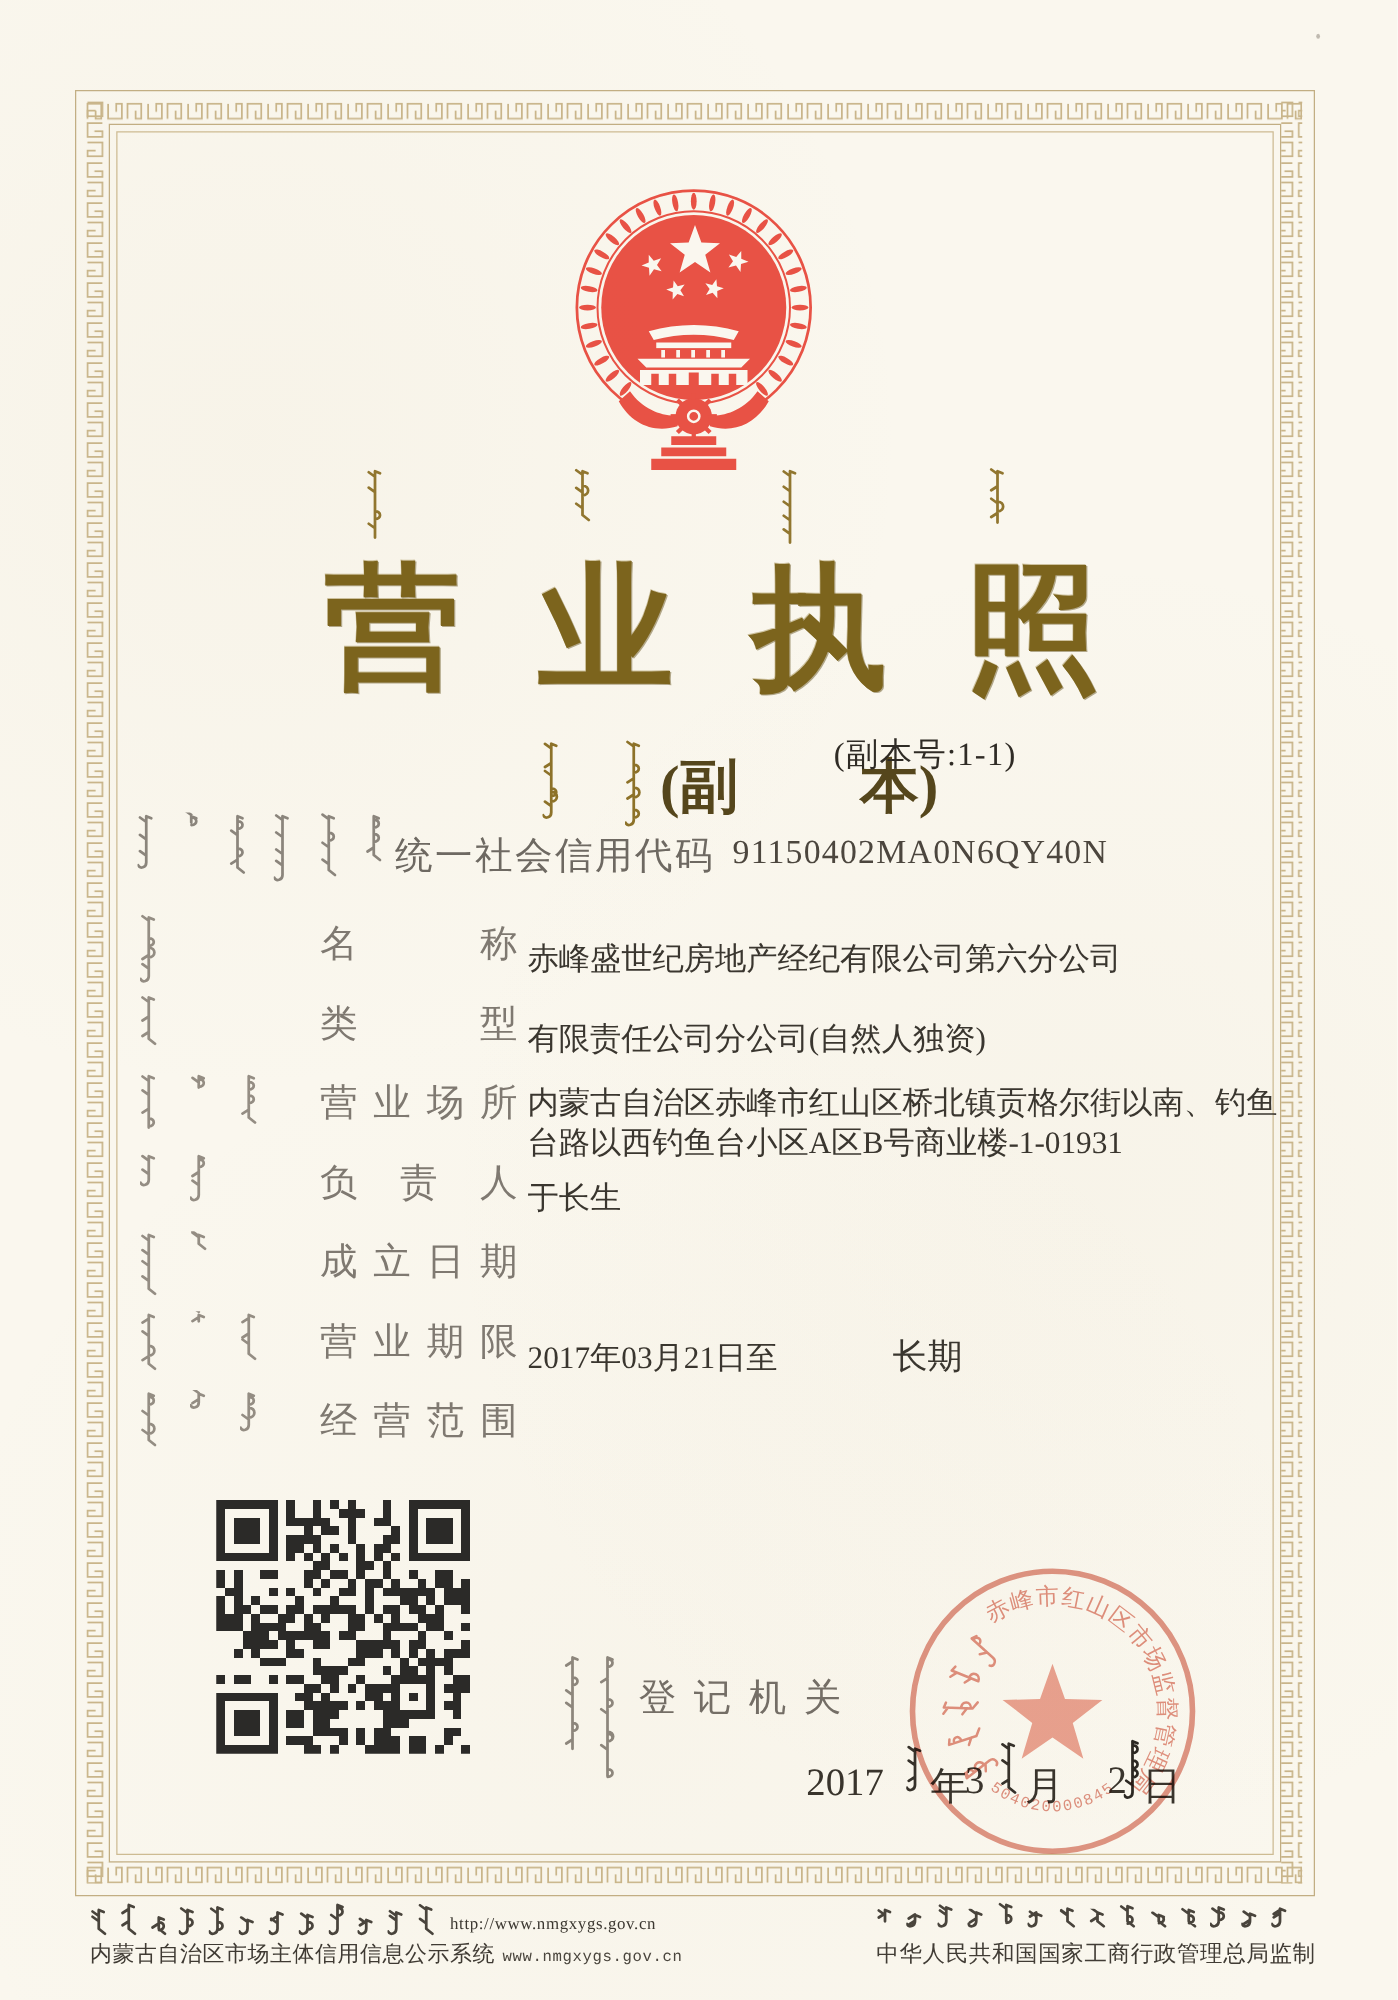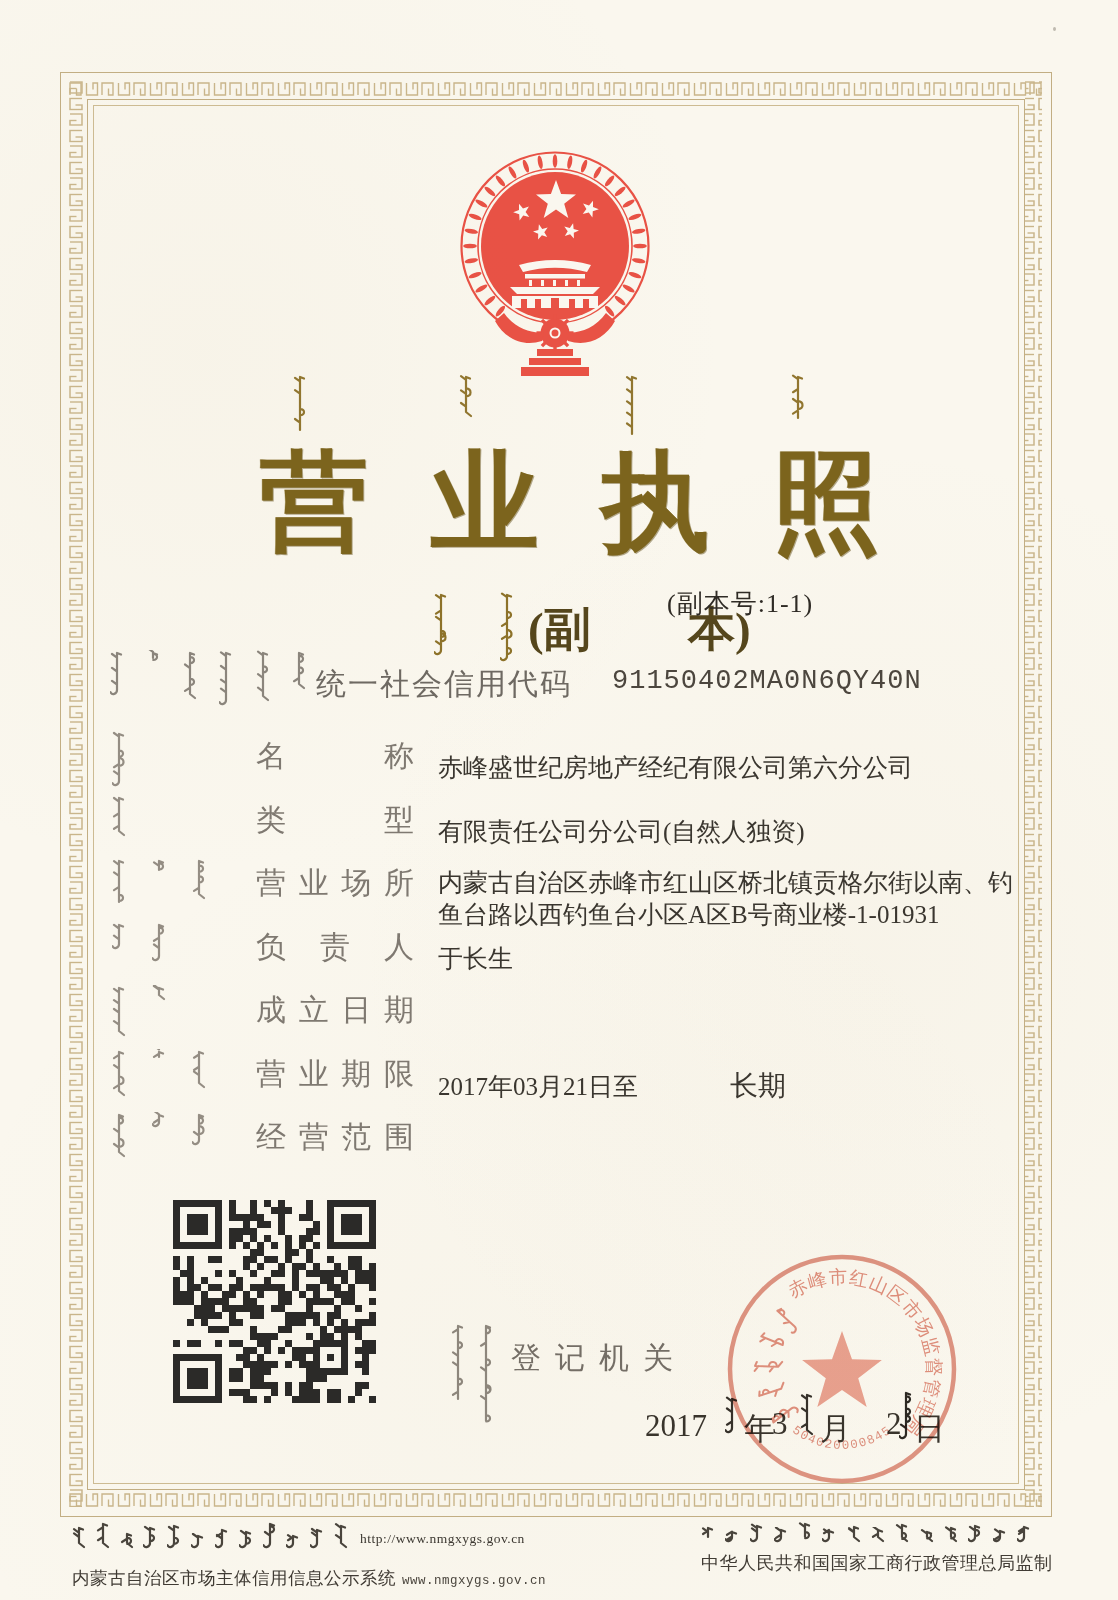--- a/index.html
+++ b/index.html
@@ -30,27 +30,27 @@
     color:#7c641d;text-shadow:1px 1px 0 rgba(90,70,15,.45), -0.5px -0.5px 0 rgba(140,115,40,.4);}
   
   .sub-open,.sub-close{position:absolute;top:598px;font-size:47px;font-weight:600;color:#55461c;}
   .sub-open{left:528px;}
   .sub-close{left:688px;}
   .copy-no{position:absolute;left:667px;top:586px;font-size:26px;color:#2f2b25;letter-spacing:1px;}
   
   .credit{position:absolute;left:110px;top:650px;display:flex;align-items:flex-start;}
   .credit .mong{width:196px;justify-content:space-between;color:#8b857c;}
   .credit-label{margin-left:10px;margin-top:14px;font-size:30px;letter-spacing:2px;color:#6e6962;}
-  .credit-value{margin-left:40px;margin-top:16px;font-size:27px;letter-spacing:1px;color:#4c463e;font-family:Liberation Mono, monospace;}
+  .credit-value{margin-left:14px;margin-top:16px;font-size:27px;letter-spacing:1px;color:#4c463e;}
   
   .fields{position:absolute;left:108px;top:740px;width:920px;}
   .field-row{display:flex;height:63.5px;overflow:visible;}
   .f-mongol{width:144px;padding-left:4px;display:flex;gap:26px;align-items:flex-start;color:#948d83;margin-top:-9px;flex-shrink:0;}
   .f-label{width:158px;display:flex;justify-content:space-between;font-size:30px;color:#7f7971;flex-shrink:0;line-height:32px;}
-  .f-value{margin-left:24px;width:600px;font-size:25px;color:#3a362f;line-height:32px;padding-top:12px;}
+  .f-value{margin-left:8px;width:600px;font-size:25px;color:#3a362f;line-height:32px;padding-top:12px;}
   .row-place .f-value{padding-top:0;}
   .row-scope .f-value{padding-top:9px;font-size:24px;line-height:31px;}
   .long-term{margin-left:92px;font-size:28px;}
   .scope-mark{margin-left:8px;font-weight:bold;color:#15130f;font-size:25px;}
   
   .qr{position:absolute;left:173px;top:1200px;}
   
   .registration{position:absolute;left:451px;top:1323px;display:flex;align-items:flex-start;}
   .registration .mong{gap:14px;color:#8d867c;}
   .reg-label{margin-left:18px;margin-top:15px;width:162px;display:flex;justify-content:space-between;
@@ -58,21 +58,21 @@
   
   .d{position:absolute;font-size:31px;color:#39342c;text-align:center;}
   .d-m{position:absolute;color:#36312a;}
   
   .seal{position:absolute;left:712px;top:1243px;mix-blend-mode:multiply;opacity:.92;}
   
   .footer-left{position:absolute;left:72px;top:1521px;}
   .fl1{display:flex;align-items:flex-end;}
   .fl1 .mong{gap:7px;align-items:flex-end;color:#49443c;width:276px;justify-content:space-between;}
   .url-main{margin-left:12px;font-family:Liberation Serif, serif;font-size:13.5px;letter-spacing:.5px;color:#3c3831;padding-bottom:2px;}
-  .fl2{margin-top:17px;display:flex;align-items:baseline;justify-content:space-between;}
+  .fl2{margin-top:2px;display:flex;align-items:baseline;justify-content:space-between;}
   .sys-name{font-size:17.5px;color:#3f3a33;letter-spacing:.5px;}
   .url-sub{margin-left:6px;font-family:"Liberation Mono",monospace;font-size:12.5px;letter-spacing:.5px;color:#4a453d;}
   .footer-right{position:absolute;left:701px;top:1521px;}
   .fr1{display:flex;align-items:flex-end;}
   .fr1 .mong{gap:8px;align-items:flex-end;color:#49443c;width:330px;justify-content:space-between;}
   .fr2{margin-top:8px;font-size:18px;letter-spacing:.5px;color:#413c35;}
 </style>
 </head>
 <body>
 

